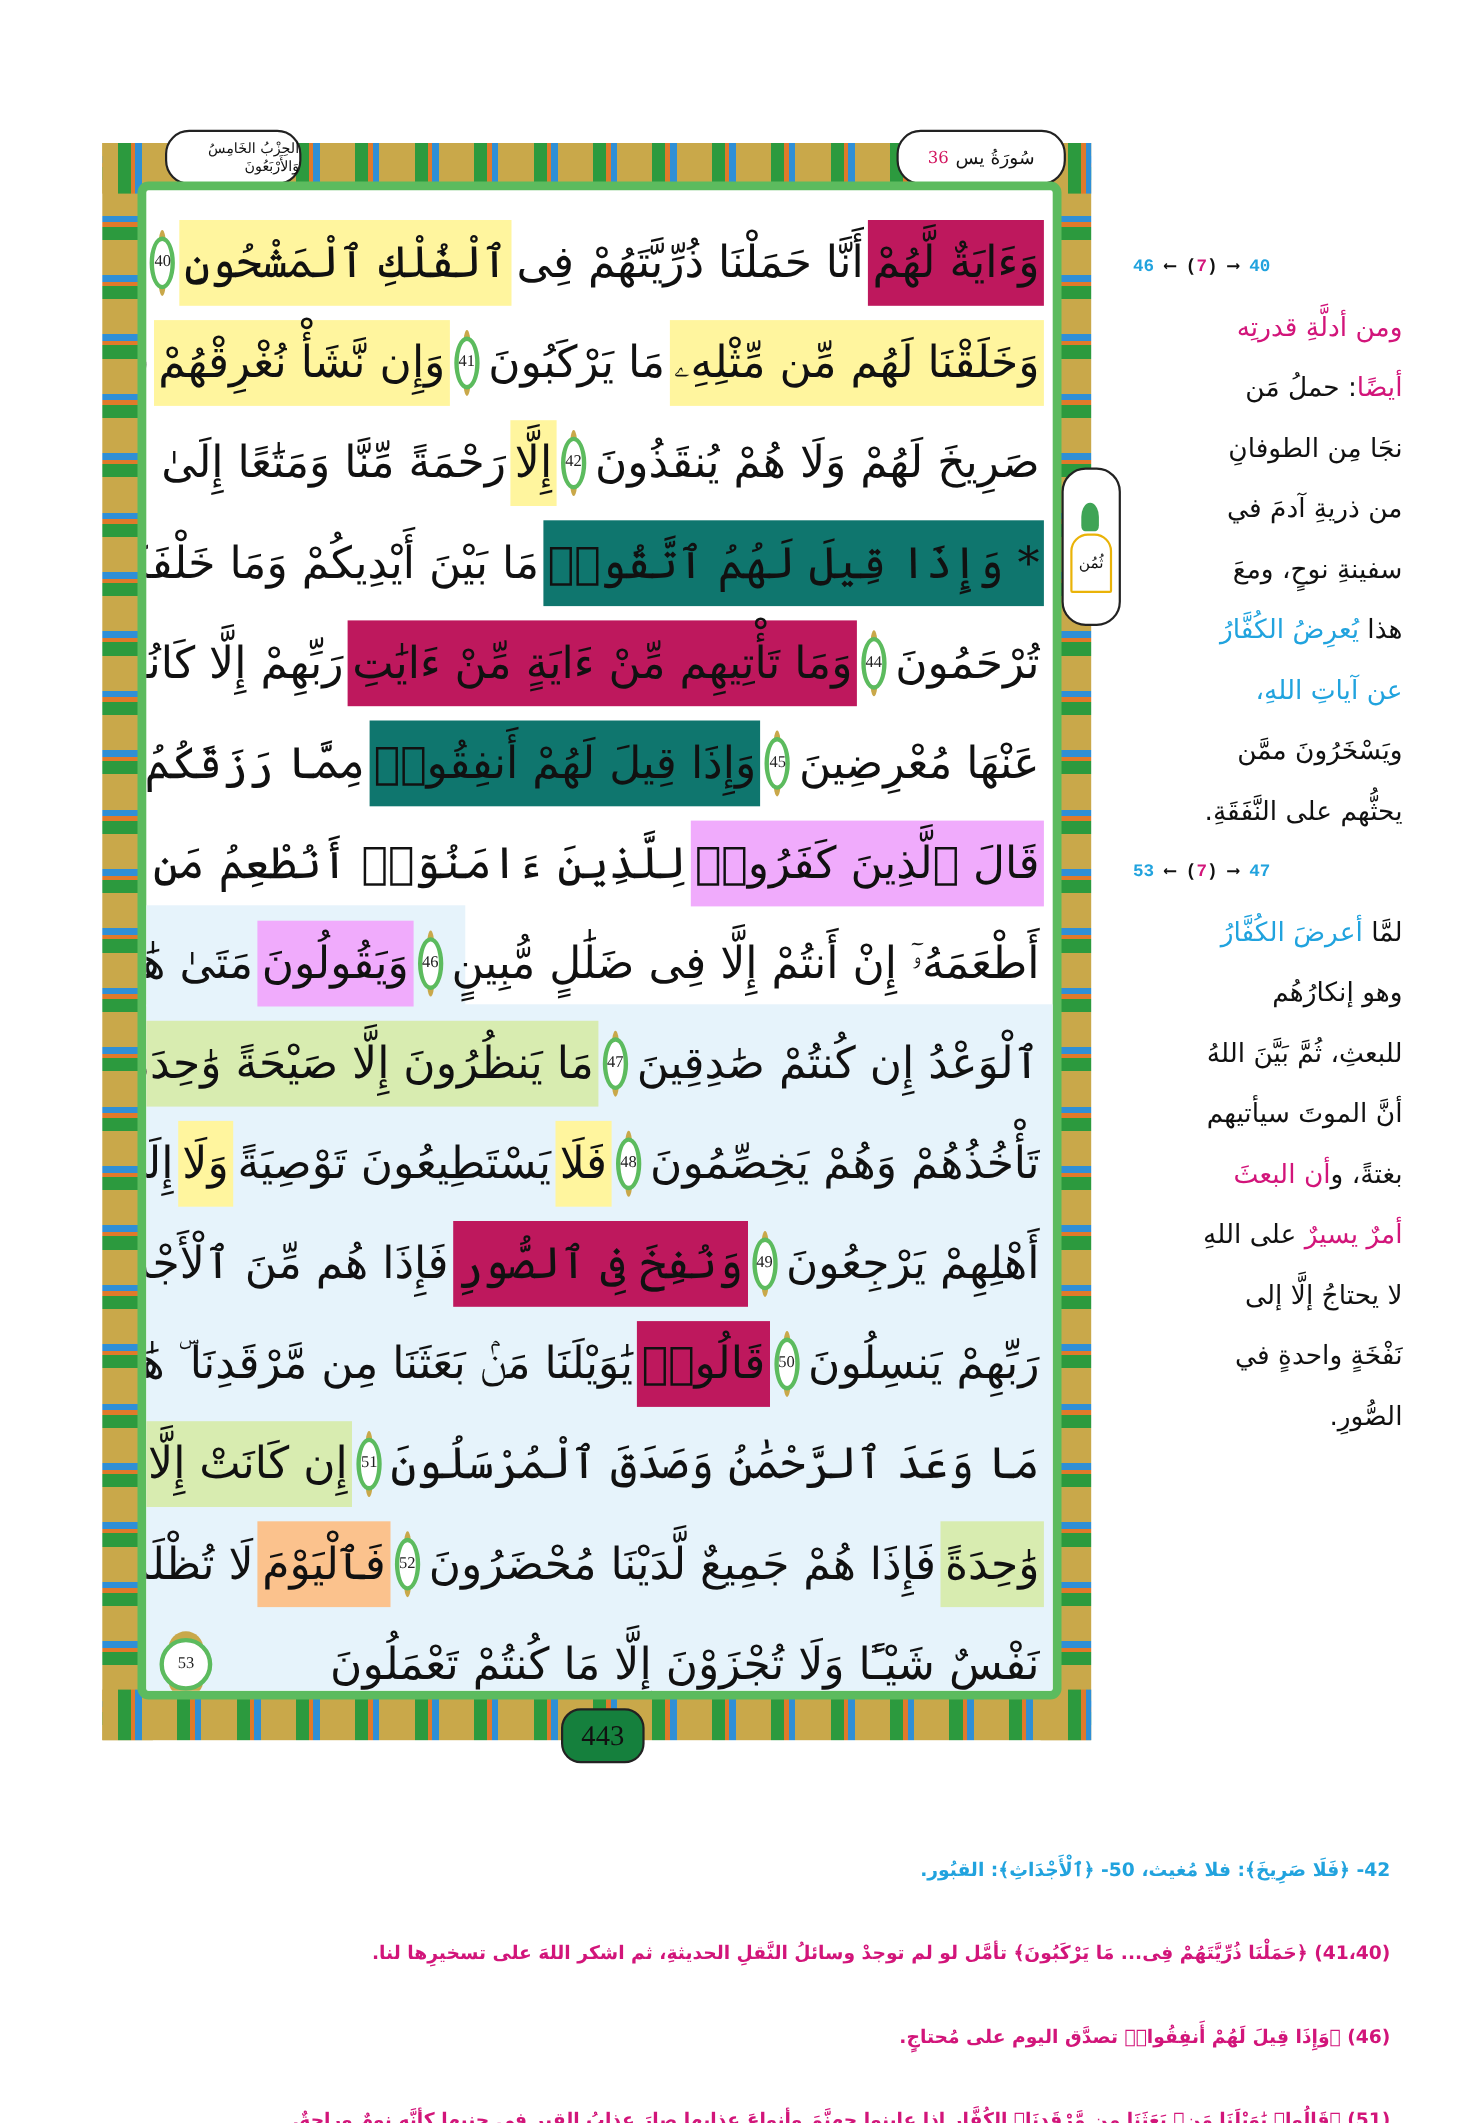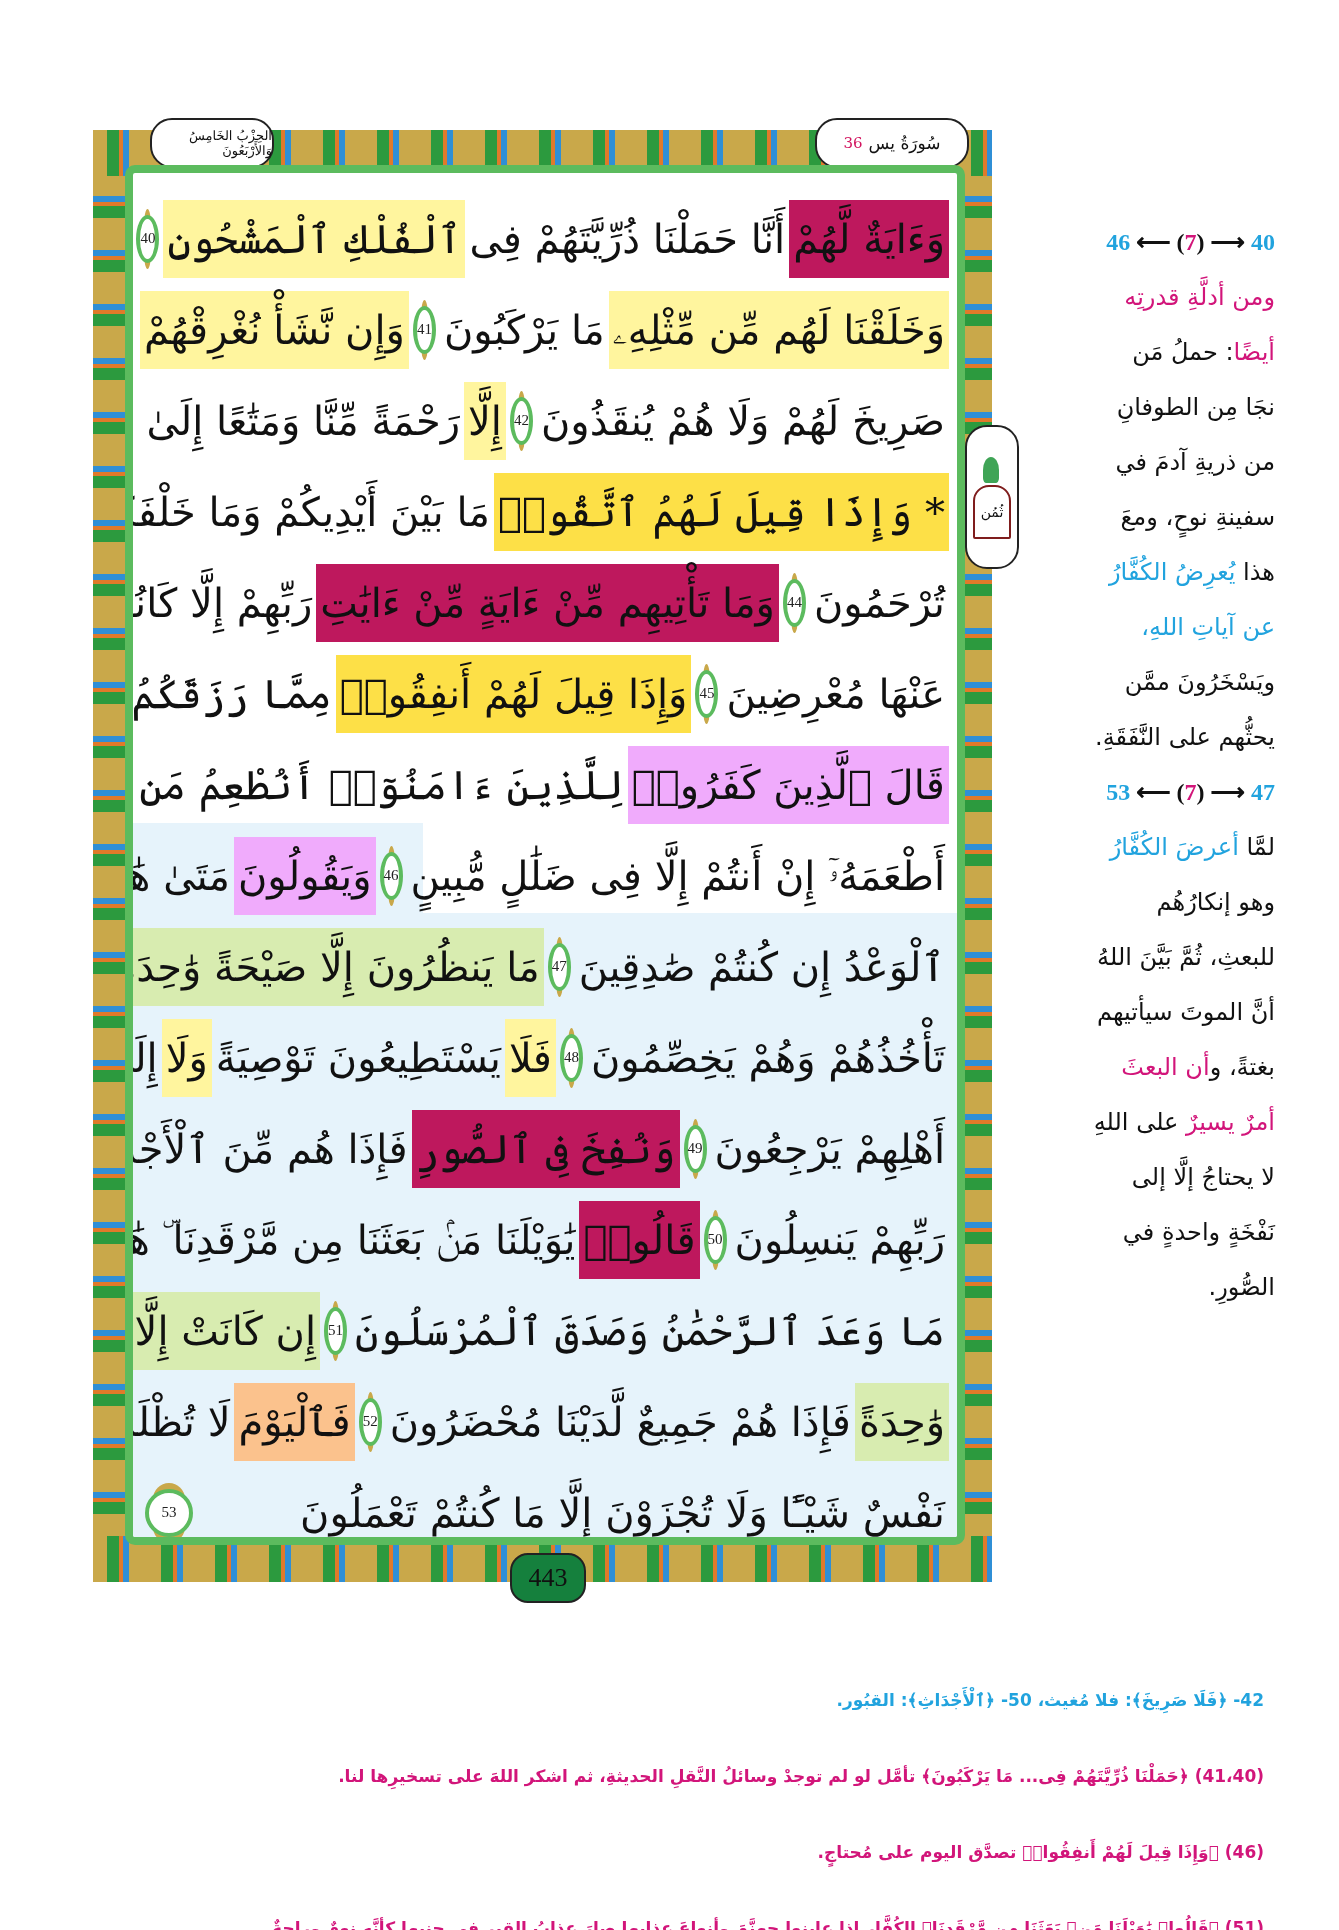--- a/index.html
+++ b/index.html
@@ -18,38 +18,38 @@
   .blue-zone-partial{position:absolute;left:0;width:290px;top:650px;height:92px;background:#e6f3fb;}
   .header-box{position:absolute;top:118px;height:46px;background:#fff;border:2px solid #222;border-radius:22px;
     display:flex;align-items:center;justify-content:center;font-family:"DejaVu Serif",serif;font-size:17px;color:#111;direction:rtl;}
   .header-right{left:815px;width:150px;}
   .header-left{left:150px;width:120px;font-size:13px;}
   .surah-num{color:#d2155f;margin-right:6px;font-size:15px;}
   .page-num{position:absolute;left:510px;top:1553px;width:72px;height:46px;background:#15803d;border:2px solid #222;border-radius:18px;
     display:flex;align-items:center;justify-content:center;font-family:"Liberation Serif",serif;font-size:26px;color:#111;}
   .thumun{position:absolute;left:965px;top:425px;width:50px;height:140px;background:#fff;border:2px solid #222;border-radius:22px;
     display:flex;flex-direction:column;align-items:center;justify-content:center;}
-  .thumun .arch{width:34px;height:50px;border:2px solid #7f1d1d;border-radius:16px 16px 2px 2px;display:flex;align-items:center;justify-content:center;font-size:14px;color:#111;margin-top:30px;position:relative;}
+  .thumun .arch{width:34px;height:50px;border:2px solid #eab308;border-radius:16px 16px 2px 2px;display:flex;align-items:center;justify-content:center;font-size:14px;color:#111;margin-top:30px;position:relative;}
   .thumun .arch::before{content:"";position:absolute;top:-30px;left:8px;width:16px;height:26px;background:#3fa456;border-radius:50% 50% 20% 20%;}
   .lines{position:absolute;left:8px;right:8px;top:20px;}
   .line{height:91px;display:flex;flex-direction:row-reverse;align-items:center;justify-content:space-between;
     direction:rtl;font-family:"DejaVu Serif",serif;font-size:40px;color:#111;white-space:nowrap;position:relative;}
   .seg{padding:6px 4px;line-height:66px;}
   .hl-yellow{background:#fff59e;}
   .hl-pink{background:#be185d;}
-  .hl-blue{background:#fde047;text-align:right;}
+  .hl-blue{background:#0f766e;text-align:right;}
   .hl-grey{background:#f0abfc;}
   .hl-green{background:#d8ecb0;}
   .hl-orange{background:#fbc28d;}
   .marker{display:inline-flex;align-items:center;justify-content:center;width:40px;height:40px;border-radius:50%;
     border:4px solid #5cbb5e;background:#fff;font-family:"Liberation Serif",serif;font-size:15px;color:#222;
     box-shadow:0 -14px 0 -8px #c9a84a,0 14px 0 -8px #c9a84a;margin:0 4px;direction:ltr;}
   .margin{position:absolute;left:1030px;top:215px;width:245px;direction:rtl;font-family:"DejaVu Sans",sans-serif;font-size:24px;color:#111;}
   .mline{height:55px;line-height:55px;white-space:nowrap;text-align:justify;}
-  .mrange{direction:ltr;text-align:right;font-family:Liberation Serif, serif;font-weight:bold;font-size:24px;height:55px;line-height:55px;}
+  .mrange{direction:ltr;text-align:left;font-family:Liberation Mono, monospace;font-weight:bold;font-size:16px;height:55px;line-height:55px;}
   .cyan{color:#21a3de;}
   .pink{color:#d2157a;}
   .footnotes{position:absolute;left:90px;right:75px;top:1640px;direction:rtl;font-family:"DejaVu Sans",sans-serif;font-size:17px;font-weight:bold;}
   .fn{height:32px;line-height:32px;white-space:nowrap;margin-top:44px;}
   .fn-cyan{color:#21a3de;}
   .fn-pink{color:#d2157a;}
 </style>
 </head>
 <body>
 

